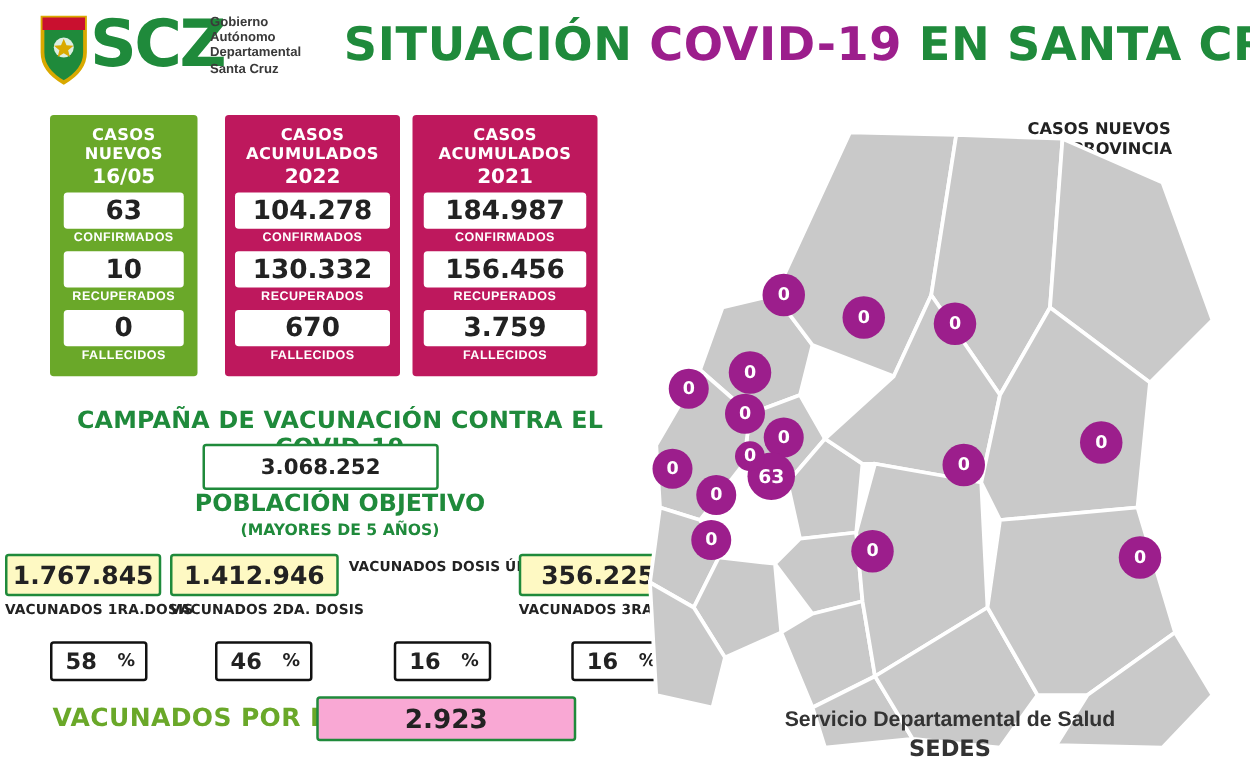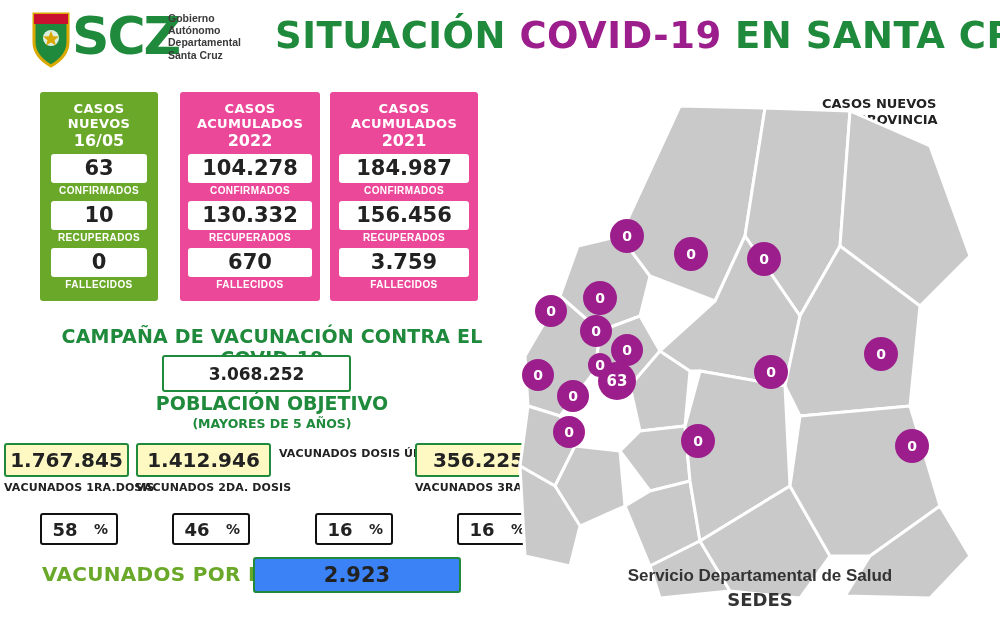--- a/index.html
+++ b/index.html
@@ -31,21 +31,21 @@
     font-size:37px;font-weight:bold;letter-spacing:0.5px;
     color:#1f8a3b;text-align:center;
     font-family:"DejaVu Sans", sans-serif;
     white-space:nowrap;
   }
   .title .magenta{color:#9c1e8c;}
 
   
   .card{position:absolute;border-radius:3px;color:#fff;text-align:center;}
   .card.light{background:#6aa829;}
-  .card.dark{background:#ec4899;}
+  .card.dark{background:#be185d;}
   .card-title{
     font-size:13px;font-weight:bold;letter-spacing:0.3px;
     padding-top:9px;line-height:15px;
     font-family:"DejaVu Sans", sans-serif;
   }
   .card-year{
     font-size:16px;font-weight:bold;line-height:19px;
     font-family:"DejaVu Sans", sans-serif;
   }
   .vbox{
@@ -121,21 +121,21 @@
   #pct3{left:315px;width:74px;}
   #pct4{left:457px;width:74px;}
 
   .vpd-label{
     position:absolute;left:42px;top:562px;
     font-size:20px;font-weight:bold;color:#6aa829;
     font-family:"DejaVu Sans", sans-serif;letter-spacing:0.3px;
   }
   .vpd-box{
     position:absolute;left:253px;top:557px;width:204px;height:32px;
-    border:2px solid #1f8a3b;background:#3b82f6;border-radius:3px;
+    border:2px solid #1f8a3b;background:#f9a8d4;border-radius:3px;
     display:flex;align-items:center;justify-content:center;
     font-size:21px;font-weight:bold;color:#222;
     font-family:"DejaVu Sans", sans-serif;
   }
 
   
   .map-wrap{position:absolute;left:500px;top:86px;width:500px;height:520px;}
   .map-note{
     position:absolute;left:822px;top:96px;
     font-size:13px;font-weight:bold;color:#222;line-height:16px;

